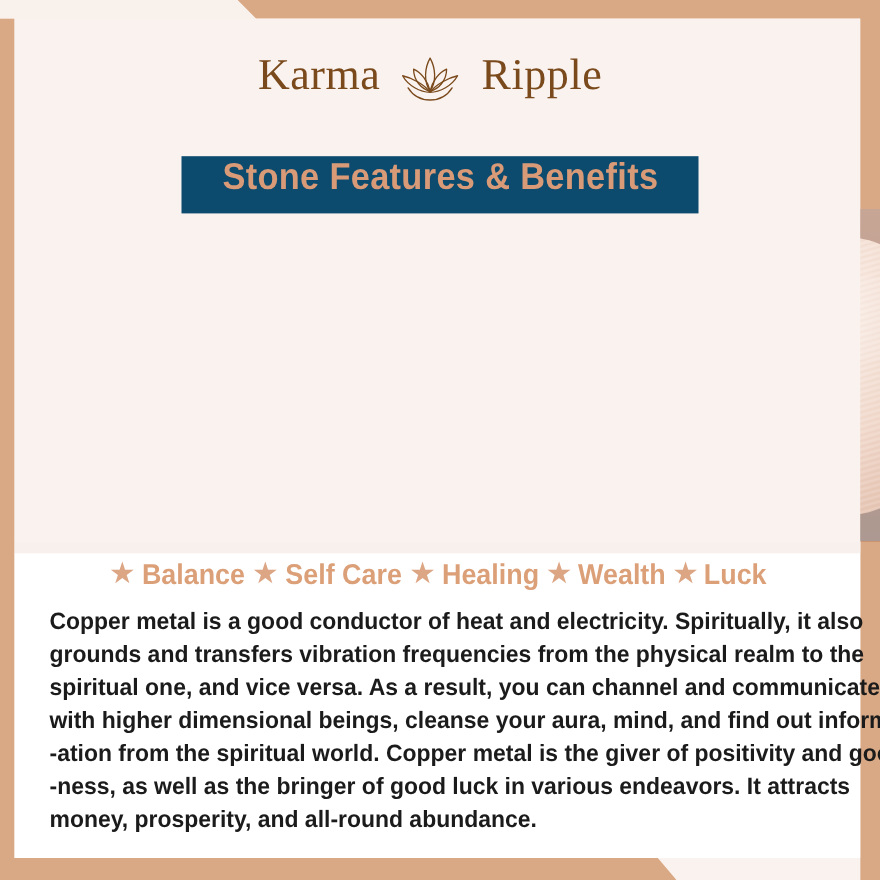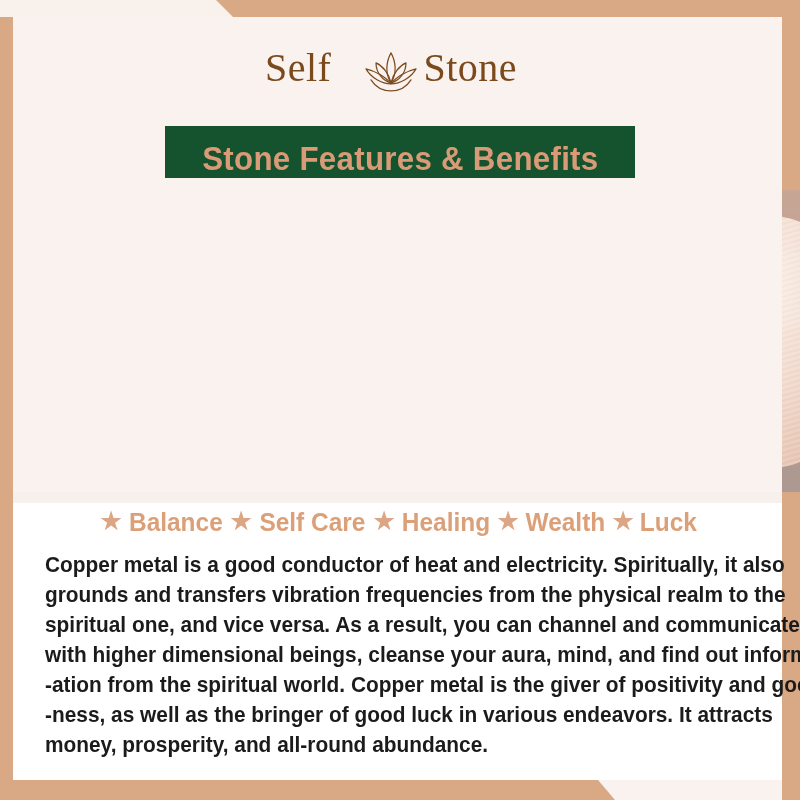--- a/index.html
+++ b/index.html
@@ -115,27 +115,27 @@
     position: absolute;
     left: 50%;
     top: 50%;
     transform: translate(-50%, -44%);
     z-index: 2;
   }
 
   
   .headline-band {
     position: absolute;
-    top: 126px;
+    top: 142px;
     left: 165px;
     width: 470px;
     height: 52px;
-    background: #14532d;
+    background: #0c4a6e;
     display: flex;
-    align-items: flex-end;
+    align-items: flex-start;
     justify-content: center;
     z-index: 5;
   }
   .headline-text {
     font-family: "Liberation Sans Narrow", "Liberation Sans", sans-serif;
     font-weight: bold;
     font-size: 34px;
     color: #d99a77;
     letter-spacing: 0.3px;
     transform: scaleX(0.92);
@@ -270,32 +270,32 @@
           <path d="M208 46 C 178 12, 118 8, 78 18 C 52 24, 40 30, 36 34"></path>
           <path d="M208 48 C 180 20, 124 16, 84 24 C 58 30, 44 36, 38 40"></path>
           <path d="M208 46 C 178 80, 118 84, 78 74 C 52 68, 40 62, 36 58"></path>
           <path d="M208 44 C 180 72, 124 76, 84 68 C 58 62, 44 56, 38 52"></path>
           <path d="M212 46 C 242 12, 302 8, 342 18 C 368 24, 380 30, 384 34"></path>
           <path d="M212 48 C 240 20, 296 16, 336 24 C 362 30, 376 36, 382 40"></path>
           <path d="M212 46 C 242 80, 302 84, 342 74 C 368 68, 380 62, 384 58"></path>
           <path d="M212 44 C 240 72, 296 76, 336 68 C 362 62, 376 56, 382 52"></path>
         </g>
       </svg>
-      <span class="brand-word left">Self</span>
+      <span class="brand-word left">Karma</span>
       <svg class="brand-lotus" width="64" height="48" viewBox="0 0 64 48">
         <g fill="none" stroke="#7a4a1d" stroke-width="1.2" stroke-linejoin="round" stroke-linecap="round">
           <path d="M32 6 C 27 15, 26 27, 32 36 C 38 27, 37 15, 32 6 Z"></path>
           <path d="M32 36 C 24 34, 17 26, 17 16 C 24 19, 30 27, 32 36 Z"></path>
           <path d="M32 36 C 40 34, 47 26, 47 16 C 40 19, 34 27, 32 36 Z"></path>
           <path d="M32 37 C 23 37, 12 31, 7 22 C 16 24, 27 30, 32 37 Z"></path>
           <path d="M32 37 C 41 37, 52 31, 57 22 C 48 24, 37 30, 32 37 Z"></path>
           <path d="M12 33 C 17 41, 25 44, 32 44 C 39 44, 47 41, 52 33"></path>
         </g>
       </svg>
-      <span class="brand-word right">Stone</span>
+      <span class="brand-word right">Ripple</span>
     </div>
   </div>
 
   <div class="headline-band">
     <span class="headline-text">Stone Features &amp; Benefits</span>
   </div>
 
   <div class="hero">
     <svg class="hero-canvas" viewBox="0 0 800 302" preserveAspectRatio="none">
       <defs>

